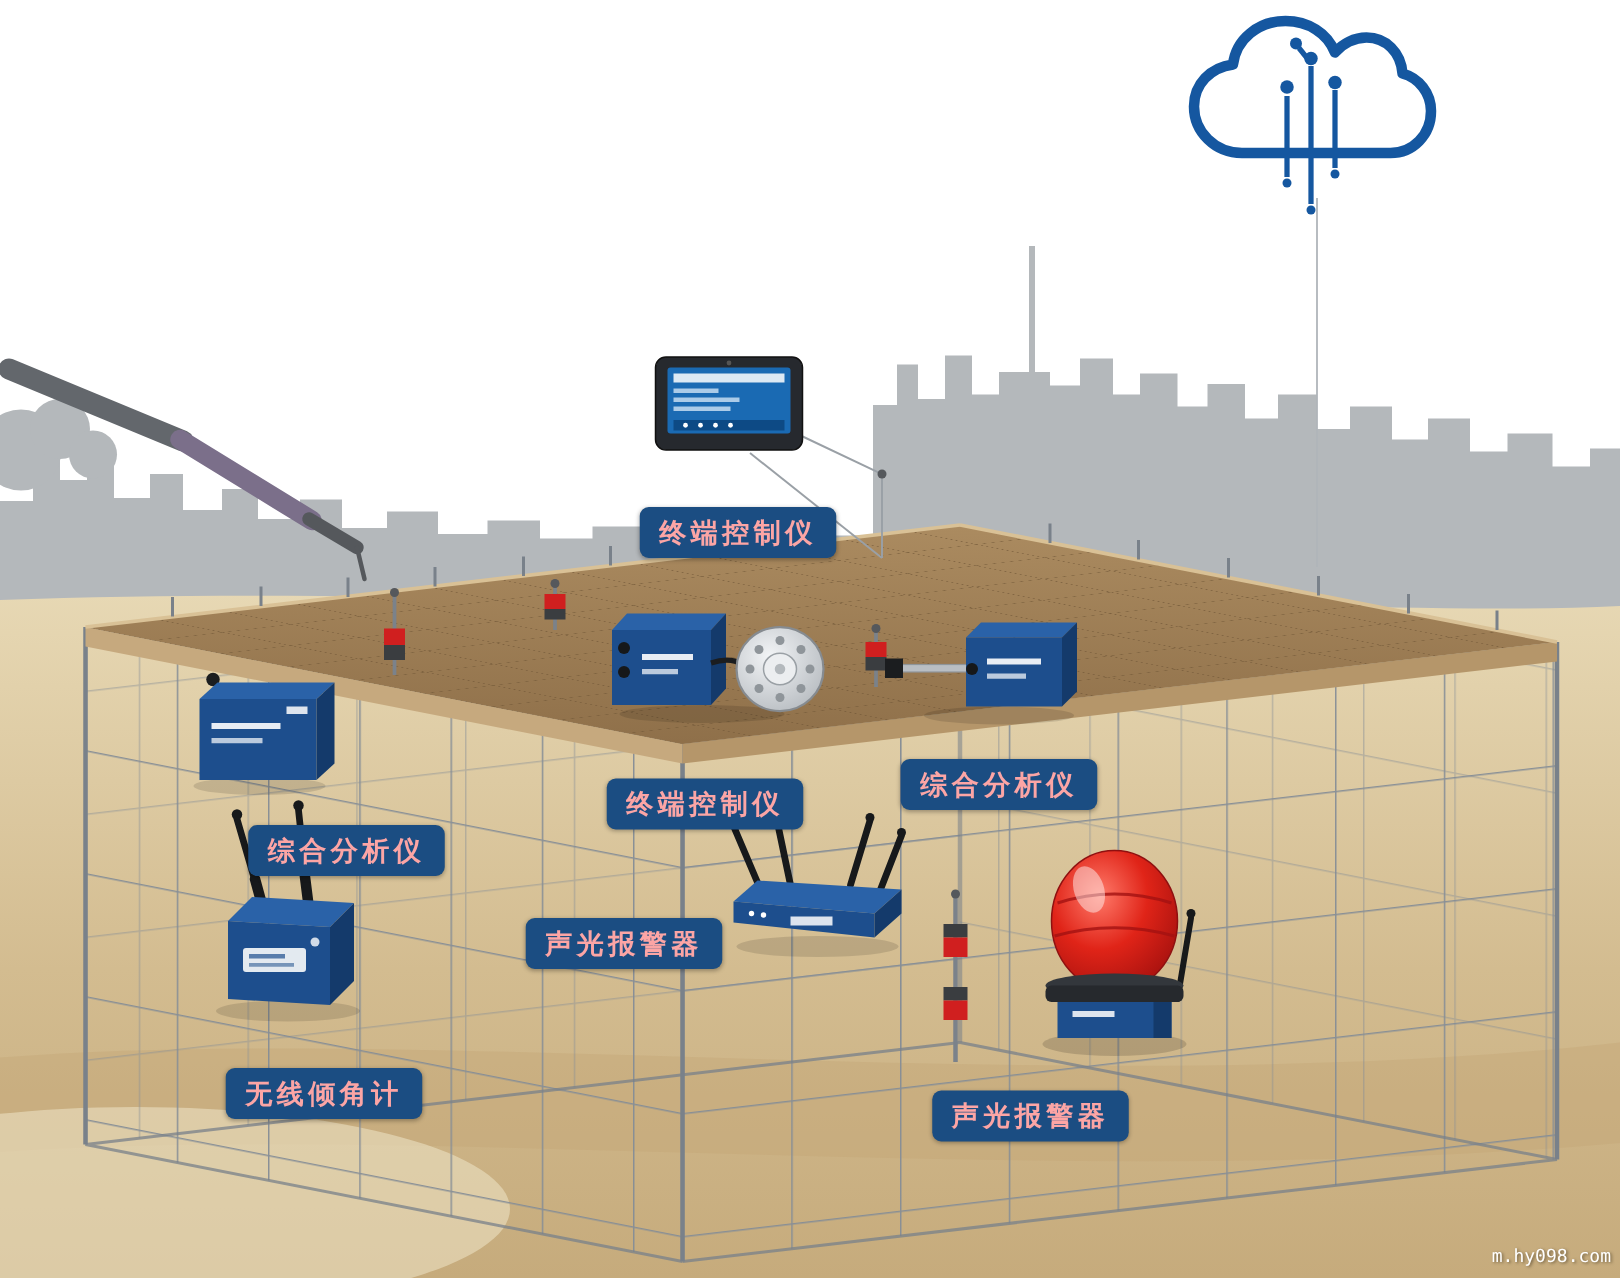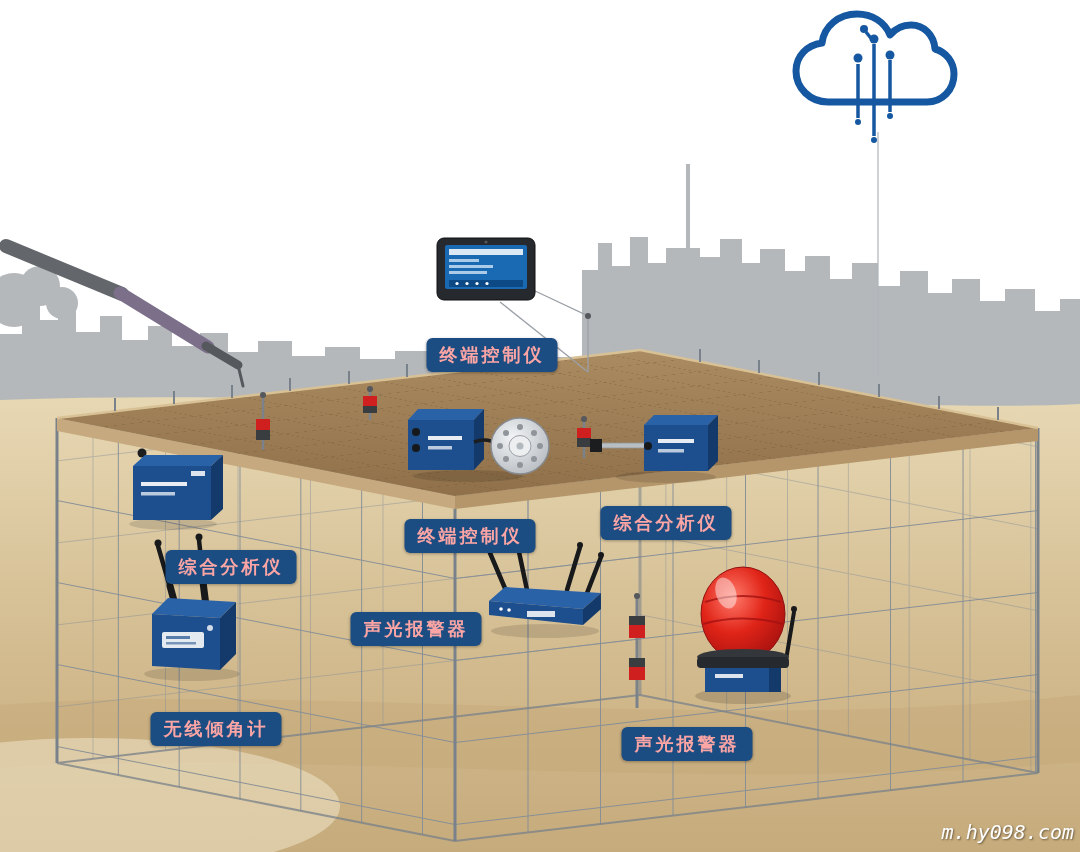--- a/index.html
+++ b/index.html
@@ -4,22 +4,22 @@
 <style>
   html,body{margin:0;padding:0;background:#ffffff;}
   .stage{position:relative;width:1080px;height:852px;overflow:hidden;background:#fff;
          font-family:"Liberation Sans",sans-serif;}
   .stage svg{position:absolute;left:0;top:0;}
   .label{position:absolute;transform:translate(-50%,-50%);
          background:#1b4d82;color:#fca5a5;font-weight:bold;font-size:18px;
          letter-spacing:3px;padding:5px 13px;border-radius:6px;white-space:nowrap;
          box-shadow:0 1px 3px rgba(0,0,0,.3);margin-top:28px;}
   .watermark{position:absolute;right:6px;bottom:8px;color:#ffffff;
-         font-family:"DejaVu Sans Mono",monospace;font-size:20px;
-         text-shadow:1px 1px 2px rgba(90,75,50,.85);font-style:italic;}
+         font-family:"DejaVu Sans Mono",monospace;font-size:12px;
+         text-shadow:1px 1px 2px rgba(90,75,50,.85);}
 </style>
 </head>
 <body>
 
 <div class="stage">
 
 <svg width="1080" height="852" viewBox="0 0 1080 852">
   <defs>
     <linearGradient id="sandGrad" x1="0" y1="395" x2="0" y2="852" gradientUnits="userSpaceOnUse">
       <stop offset="0" stop-color="#e7d8b4"></stop>

